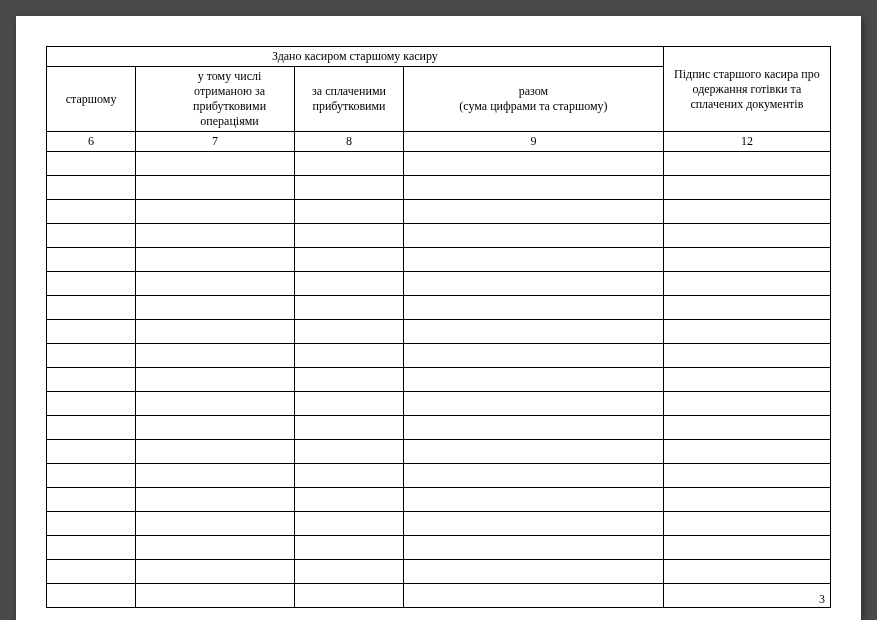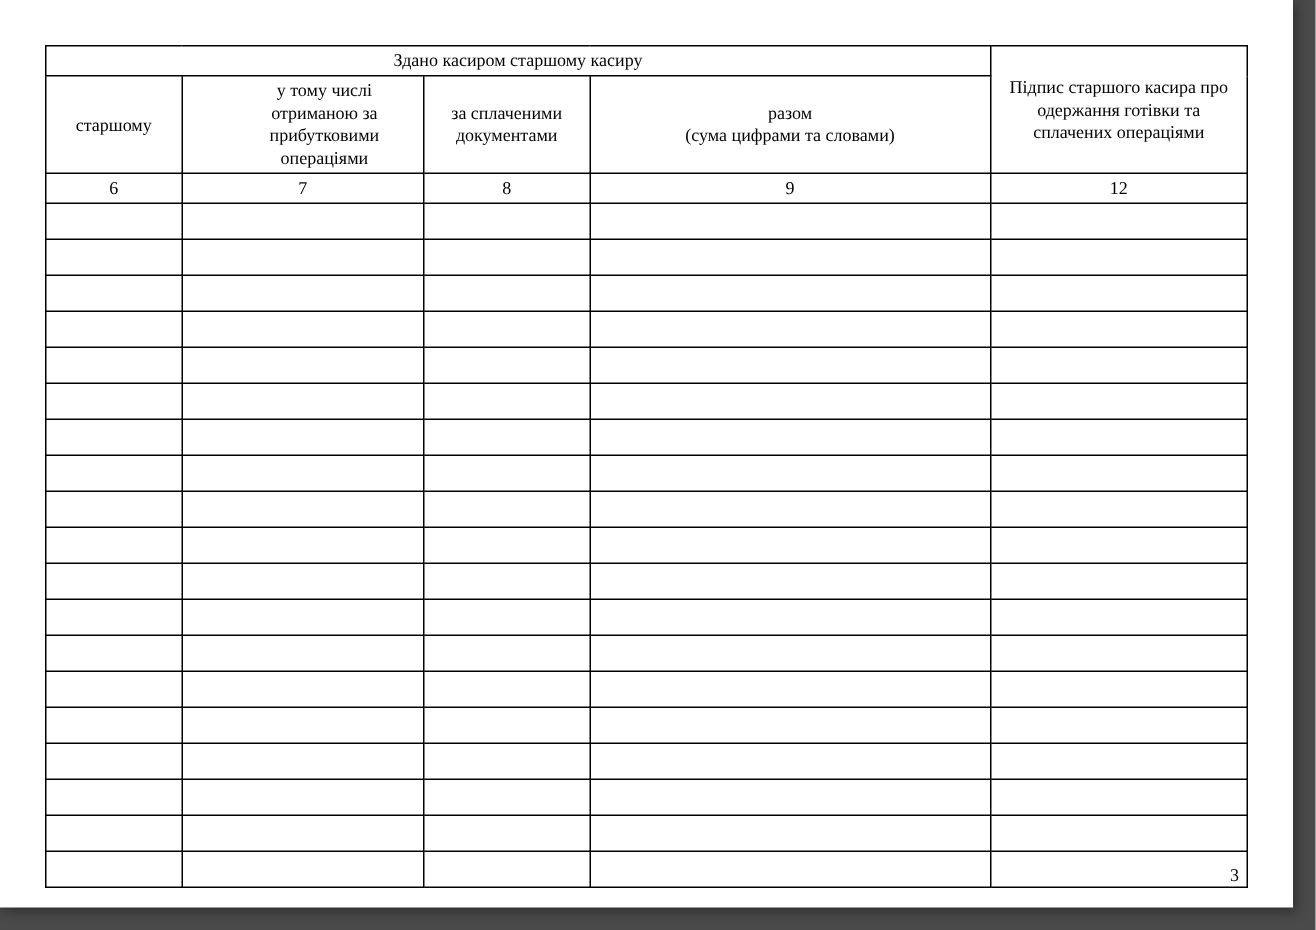--- a/index.html
+++ b/index.html
@@ -14,21 +14,21 @@
       height: 620px;
       display: flex;
       align-items: flex-start;
       justify-content: flex-start;
       overflow: hidden;
     }
     .page {
       background: #ffffff;
       width: 862px;
       height: 605px;
-      margin: 0;
+      margin: 16px;
       padding: 30px 30px 18px 30px;
       box-shadow: 2px 2px 8px rgba(0,0,0,0.4);
       position: relative;
       display: flex;
       flex-direction: column;
     }
     table {
       border-collapse: collapse;
       width: 100%;
       font-size: 12px;
@@ -68,28 +68,28 @@
     }
   </style>
 </head>
 <body>
 
 <div class="page">
   <table>
     <thead>
       <tr class="header-group">
         <th colspan="4">Здано касиром старшому касиру</th>
-        <th rowspan="2" class="col10 header-sub">Підпис старшого касира про одержання готівки та сплачених операціями</th>
+        <th rowspan="2" class="col10 header-sub">Підпис старшого касира про одержання готівки та сплачених документів</th>
       </tr>
       <tr class="header-sub">
         <th class="col6">старшому</th>
         <th class="col7">у тому числі отриманою за прибутковими операціями</th>
-        <th class="col8">за сплаченими документами</th>
+        <th class="col8">за сплаченими прибутковими</th>
         <th class="col9" style="white-space: pre-line;">разом
-(сума цифрами та словами)</th>
+(сума цифрами та старшому)</th>
       </tr>
       <tr class="num-row">
         <td>6</td>
         <td>7</td>
         <td>8</td>
         <td>9</td>
         <td>12</td>
       </tr>
     </thead>
     <tbody id="tbody">

